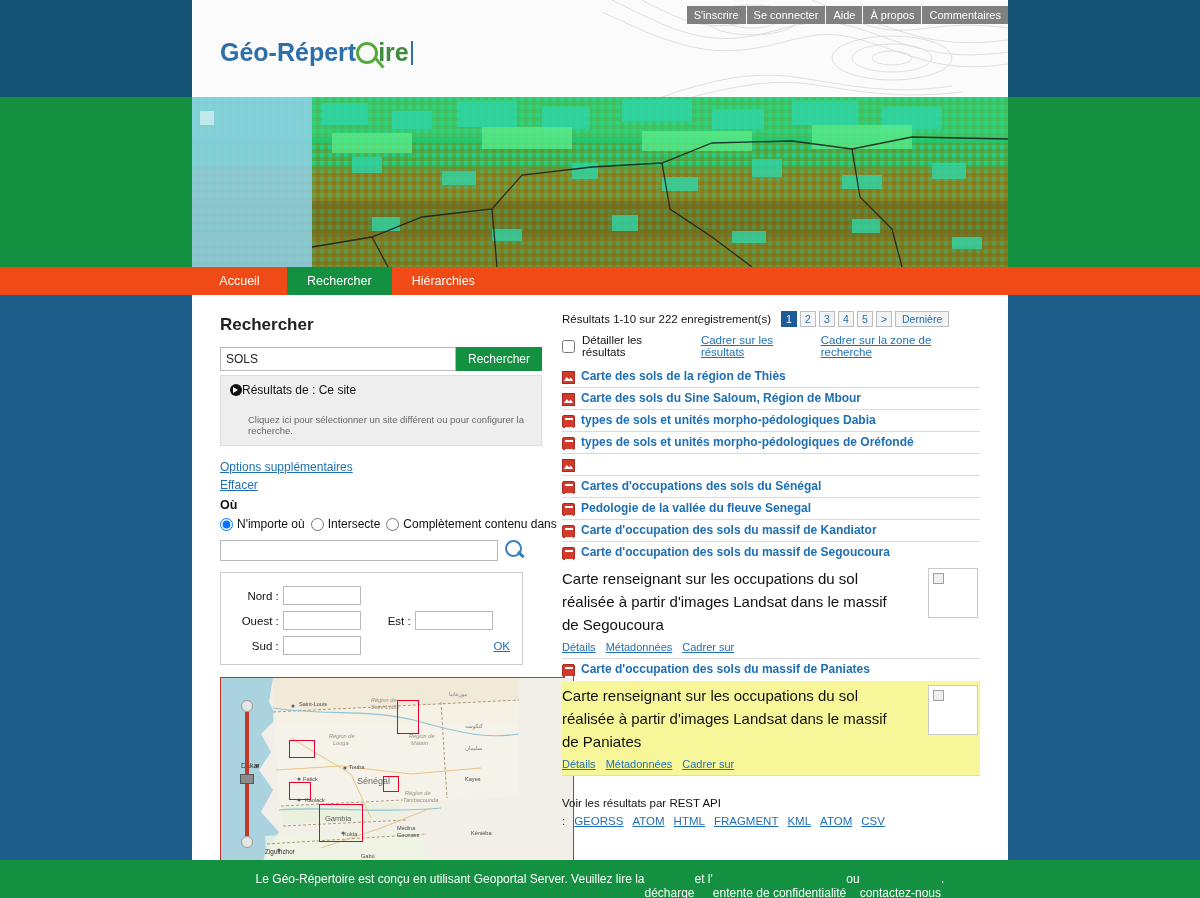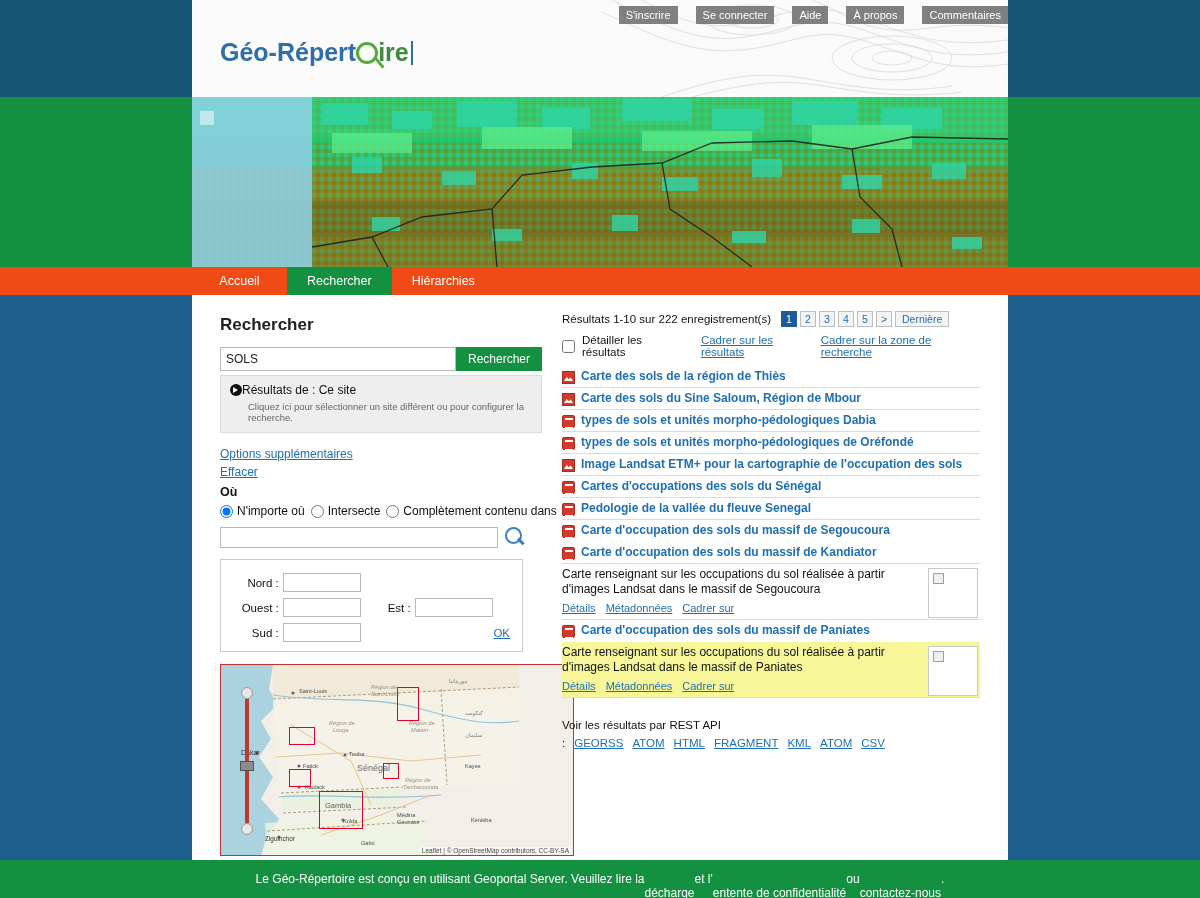--- a/index.html
+++ b/index.html
@@ -36,21 +36,21 @@
   .topo {
     position: absolute; inset: 0;
     background: #fbfbfb;
   }
   .topo svg { position: absolute; top: 0; left: 0; }
 
   .topnav {
     position: absolute;
     top: 6px; right: 0;
     display: flex;
-    gap: 18px;
+    gap: 1px;
     z-index: 5;
     text-align: center;
   }
   .topnav a {
     display: block;
     background: #808080;
     color: #ffffff;
     font-size: 11px;
     line-height: 18px;
     padding: 0 7px;
@@ -183,21 +183,21 @@
     content: "";
     position: absolute;
     left: 3px; top: 2.5px;
     border-left: 5px solid #fff;
     border-top: 3.5px solid transparent;
     border-bottom: 3.5px solid transparent;
   }
   .site-box .line2 {
     font-size: 9.5px;
     color: #666;
-    margin-top: 4px;
+    margin-top: 17px;
     padding-left: 18px;
   }
 
   .link { color: #1f6fb4; text-decoration: underline; cursor: pointer; }
 
   .opt-links { margin-top: 13px; font-size: 12px; line-height: 17px; }
   .opt-links div { margin-bottom: 1px; }
 
   .ou-label { font-weight: bold; font-size: 12.5px; margin-top: 4px; color: #111; }
 
@@ -395,23 +395,23 @@
     cursor: pointer;
   }
 
   .expanded {
     border-bottom: 1px solid #dadada;
     padding: 3px 0 5px 0;
     position: relative;
   }
   .expanded.highlight { background: #f7f79a; }
   .exp-desc {
-    font-size: 12px;
+    font-size: 15px;
     color: #111;
-    line-height: 15px;
+    line-height: 23px;
     max-width: 330px;
   }
   .exp-links { margin-top: 5px; font-size: 11px; display: flex; gap: 10px; }
   .thumb {
     position: absolute;
     right: 2px; top: 4px;
     width: 50px; height: 50px;
     background: #ffffff;
     border: 1px solid #c9c9c9;
   }
@@ -760,41 +760,40 @@
           <a class="rtitle" href="#">types de sols et unités morpho-pédologiques Dabia</a>
         </div>
 
         <div class="result-item">
           <span class="ric db"></span>
           <a class="rtitle" href="#">types de sols et unités morpho-pédologiques de Oréfondé</a>
         </div>
 
         <div class="result-item">
           <span class="ric map"></span>
-          <a class="rtitle" href="#">Image Landsat ETM+ pour la cartographie de l'occupation des sols</a>
         </div>
 
         <div class="result-item">
           <span class="ric db"></span>
           <a class="rtitle" href="#">Cartes d'occupations des sols du Sénégal</a>
         </div>
 
         <div class="result-item">
           <span class="ric db"></span>
           <a class="rtitle" href="#">Pedologie de la vallée du fleuve Senegal</a>
         </div>
 
+        <div class="result-item">
+          <span class="ric db"></span>
+          <a class="rtitle" href="#">Carte d'occupation des sols du massif de Kandiator</a>
+        </div>
+
         <div class="result-item" style="border-bottom:none;">
           <span class="ric db"></span>
           <a class="rtitle" href="#">Carte d'occupation des sols du massif de Segoucoura</a>
-        </div>
-
-        <div class="result-item">
-          <span class="ric db"></span>
-          <a class="rtitle" href="#">Carte d'occupation des sols du massif de Kandiator</a>
         </div>
         <div class="expanded">
           <div class="exp-desc">Carte renseignant sur les occupations du sol réalisée à partir d'images Landsat dans le massif de Segoucoura</div>
           <div class="exp-links">
             <span class="link">Détails</span>
             <span class="link">Métadonnées</span>
             <span class="link">Cadrer sur</span>
           </div>
           <div class="thumb"></div>
         </div>

